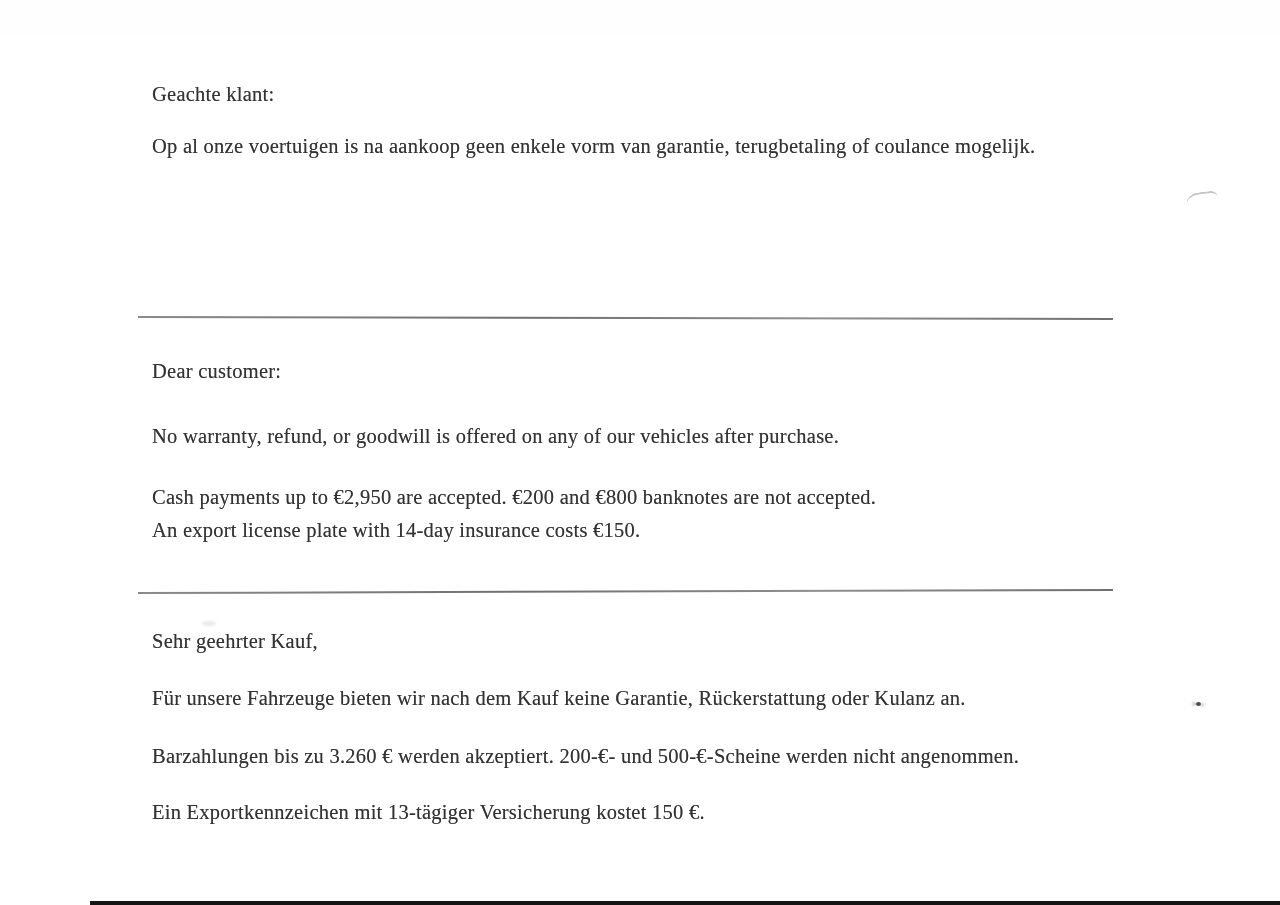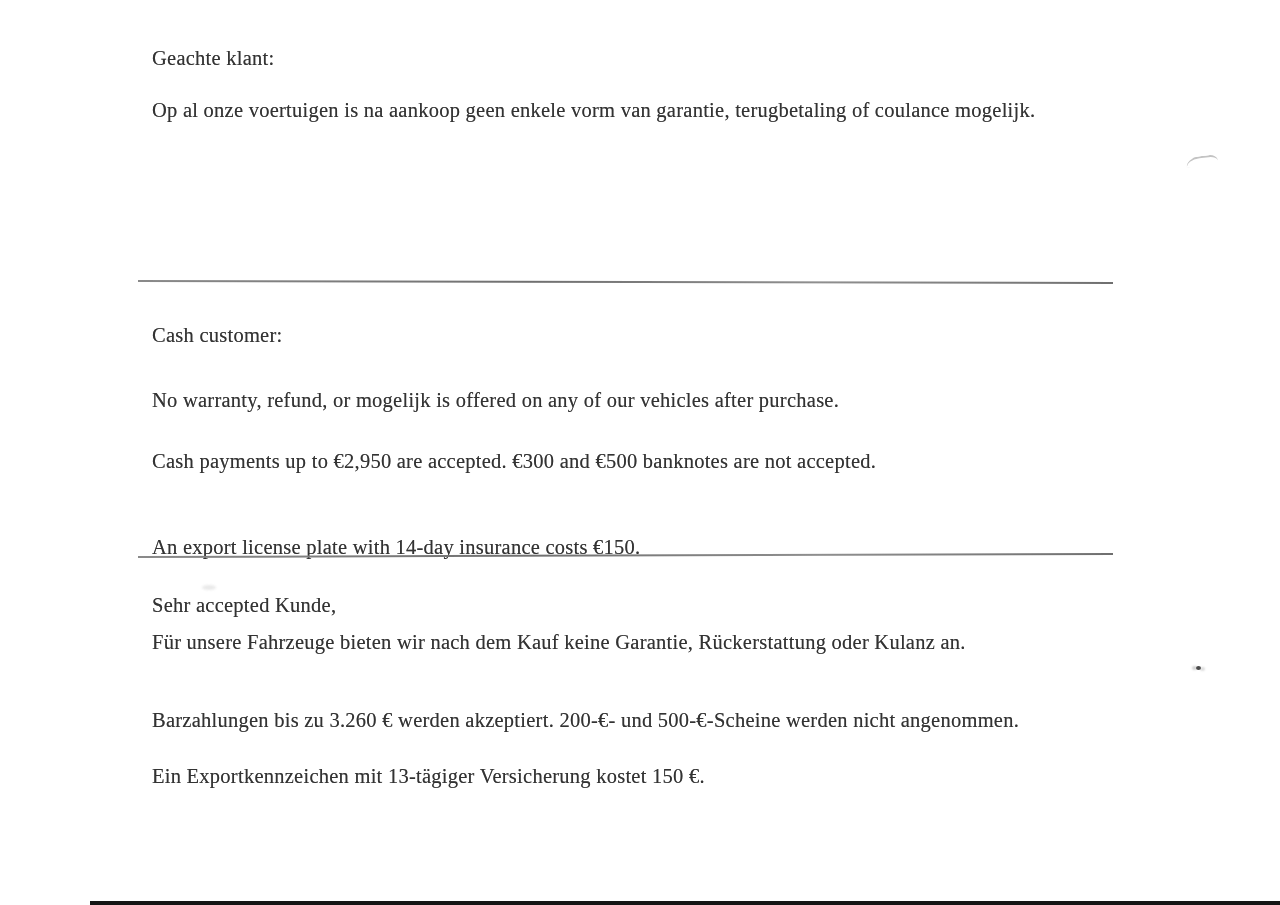--- a/index.html
+++ b/index.html
@@ -11,20 +11,21 @@
     height: 905px;
     background: #fefefe;
     position: relative;
     overflow: hidden;
     font-family: "Liberation Serif", "DejaVu Serif", serif;
   }
   .page {
     position: absolute;
     inset: 0;
     background: #fff;
+    margin-top: 36px;
   }
   .line {
     position: absolute;
     left: 152px;
     font-size: 20.5px;
     line-height: 24px;
     color: #333;
     letter-spacing: 0.25px;
     white-space: nowrap;
     text-shadow: 0 0 0.5px rgba(50,50,50,0.55);
@@ -83,29 +84,29 @@
 </head>
 <body>
 
 <div class="page">
 
   <div class="line" style="top:46px">Geachte klant:</div>
   <div class="line" style="top:98px">Op al onze voertuigen is na aankoop geen enkele vorm van garantie, terugbetaling of coulance mogelijk.</div>
 
   <div class="divider d1"></div>
 
-  <div class="line" style="top:323px">Cash customer:</div>
-  <div class="line" style="top:388px">No warranty, refund, or mogelijk is offered on any of our vehicles after purchase.</div>
-  <div class="line" style="top:449px">Cash payments up to €2,950 are accepted. €300 and €500 banknotes are not accepted.</div>
-  <div class="line" style="top:535px">An export license plate with 14-day insurance costs €150.</div>
+  <div class="line" style="top:323px">Dear customer:</div>
+  <div class="line" style="top:388px">No warranty, refund, or goodwill is offered on any of our vehicles after purchase.</div>
+  <div class="line" style="top:449px">Cash payments up to €2,950 are accepted. €200 and €800 banknotes are not accepted.</div>
+  <div class="line" style="top:482px">An export license plate with 14-day insurance costs €150.</div>
 
   <div class="divider d2"></div>
 
-  <div class="line" style="top:593px">Sehr accepted Kunde,</div>
-  <div class="line" style="top:630px">Für unsere Fahrzeuge bieten wir nach dem Kauf keine Garantie, Rückerstattung oder Kulanz an.</div>
+  <div class="line" style="top:593px">Sehr geehrter Kauf,</div>
+  <div class="line" style="top:650px">Für unsere Fahrzeuge bieten wir nach dem Kauf keine Garantie, Rückerstattung oder Kulanz an.</div>
   <div class="line" style="top:708px">Barzahlungen bis zu 3.260 € werden akzeptiert. 200-€- und 500-€-Scheine werden nicht angenommen.</div>
   <div class="line" style="top:764px">Ein Exportkennzeichen mit 13-tägiger Versicherung kostet 150 €.</div>
 
   <div class="pen-mark"></div>
   <div class="ink-dot"></div>
   <div class="smudge"></div>
   <div class="scan-edge"></div>
 
 </div>
 

